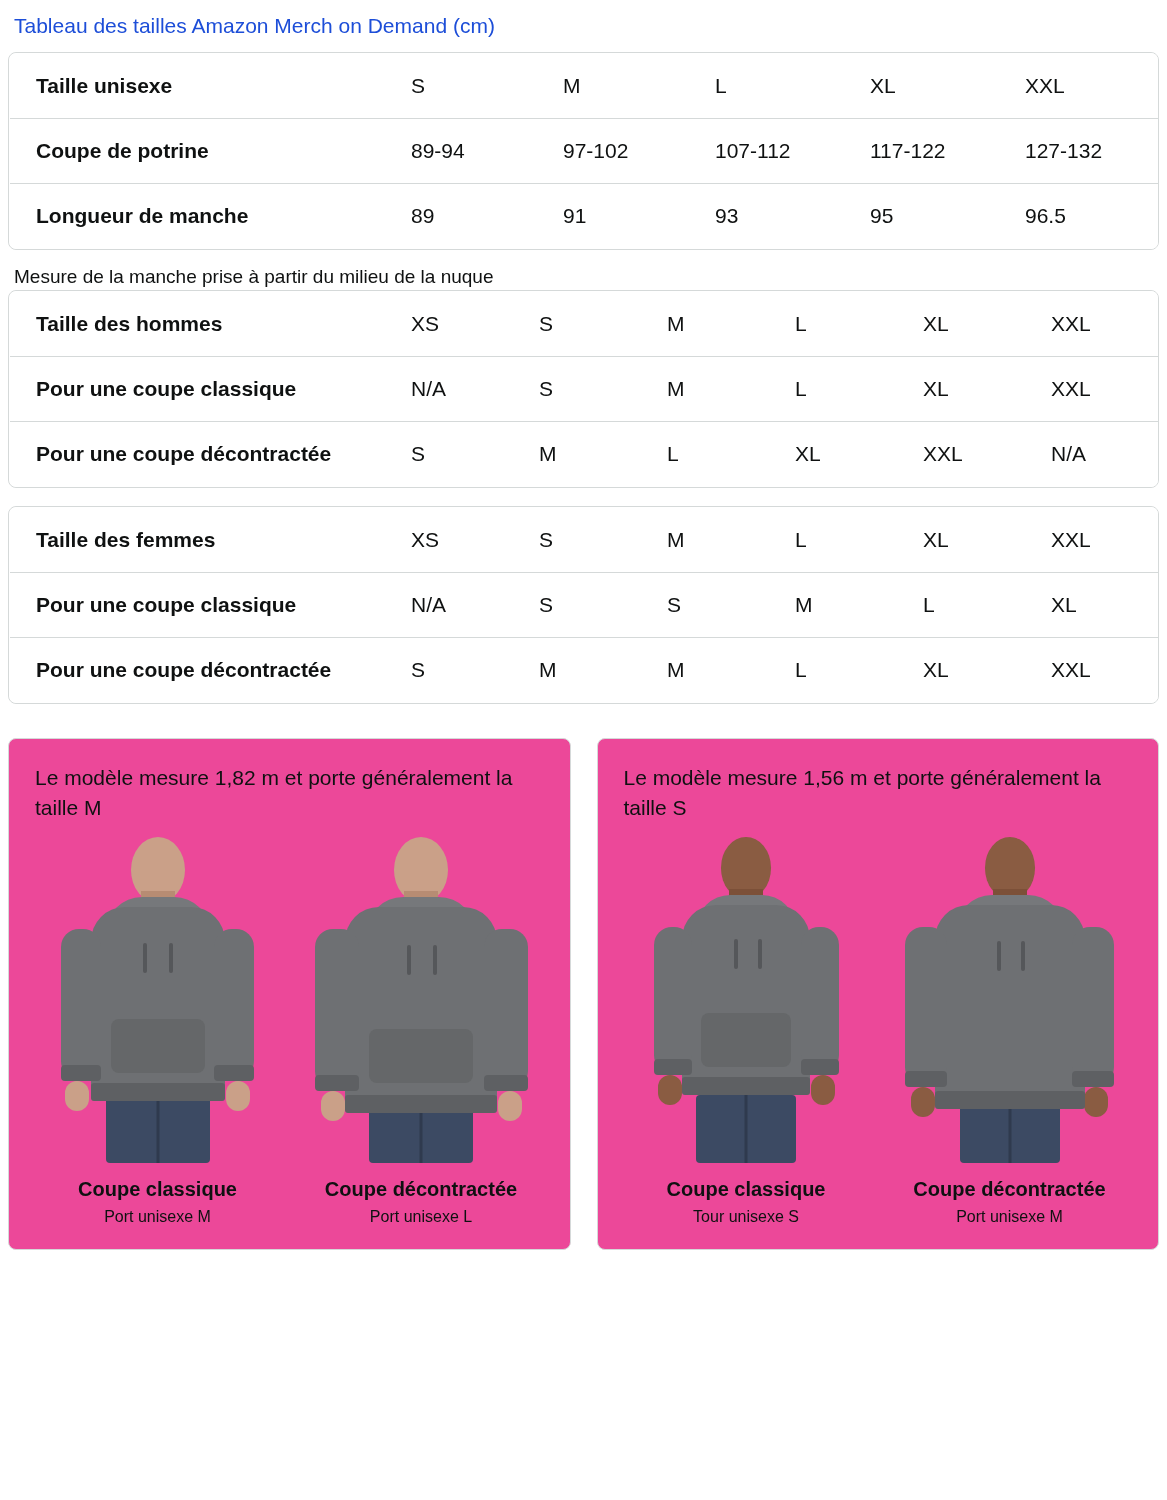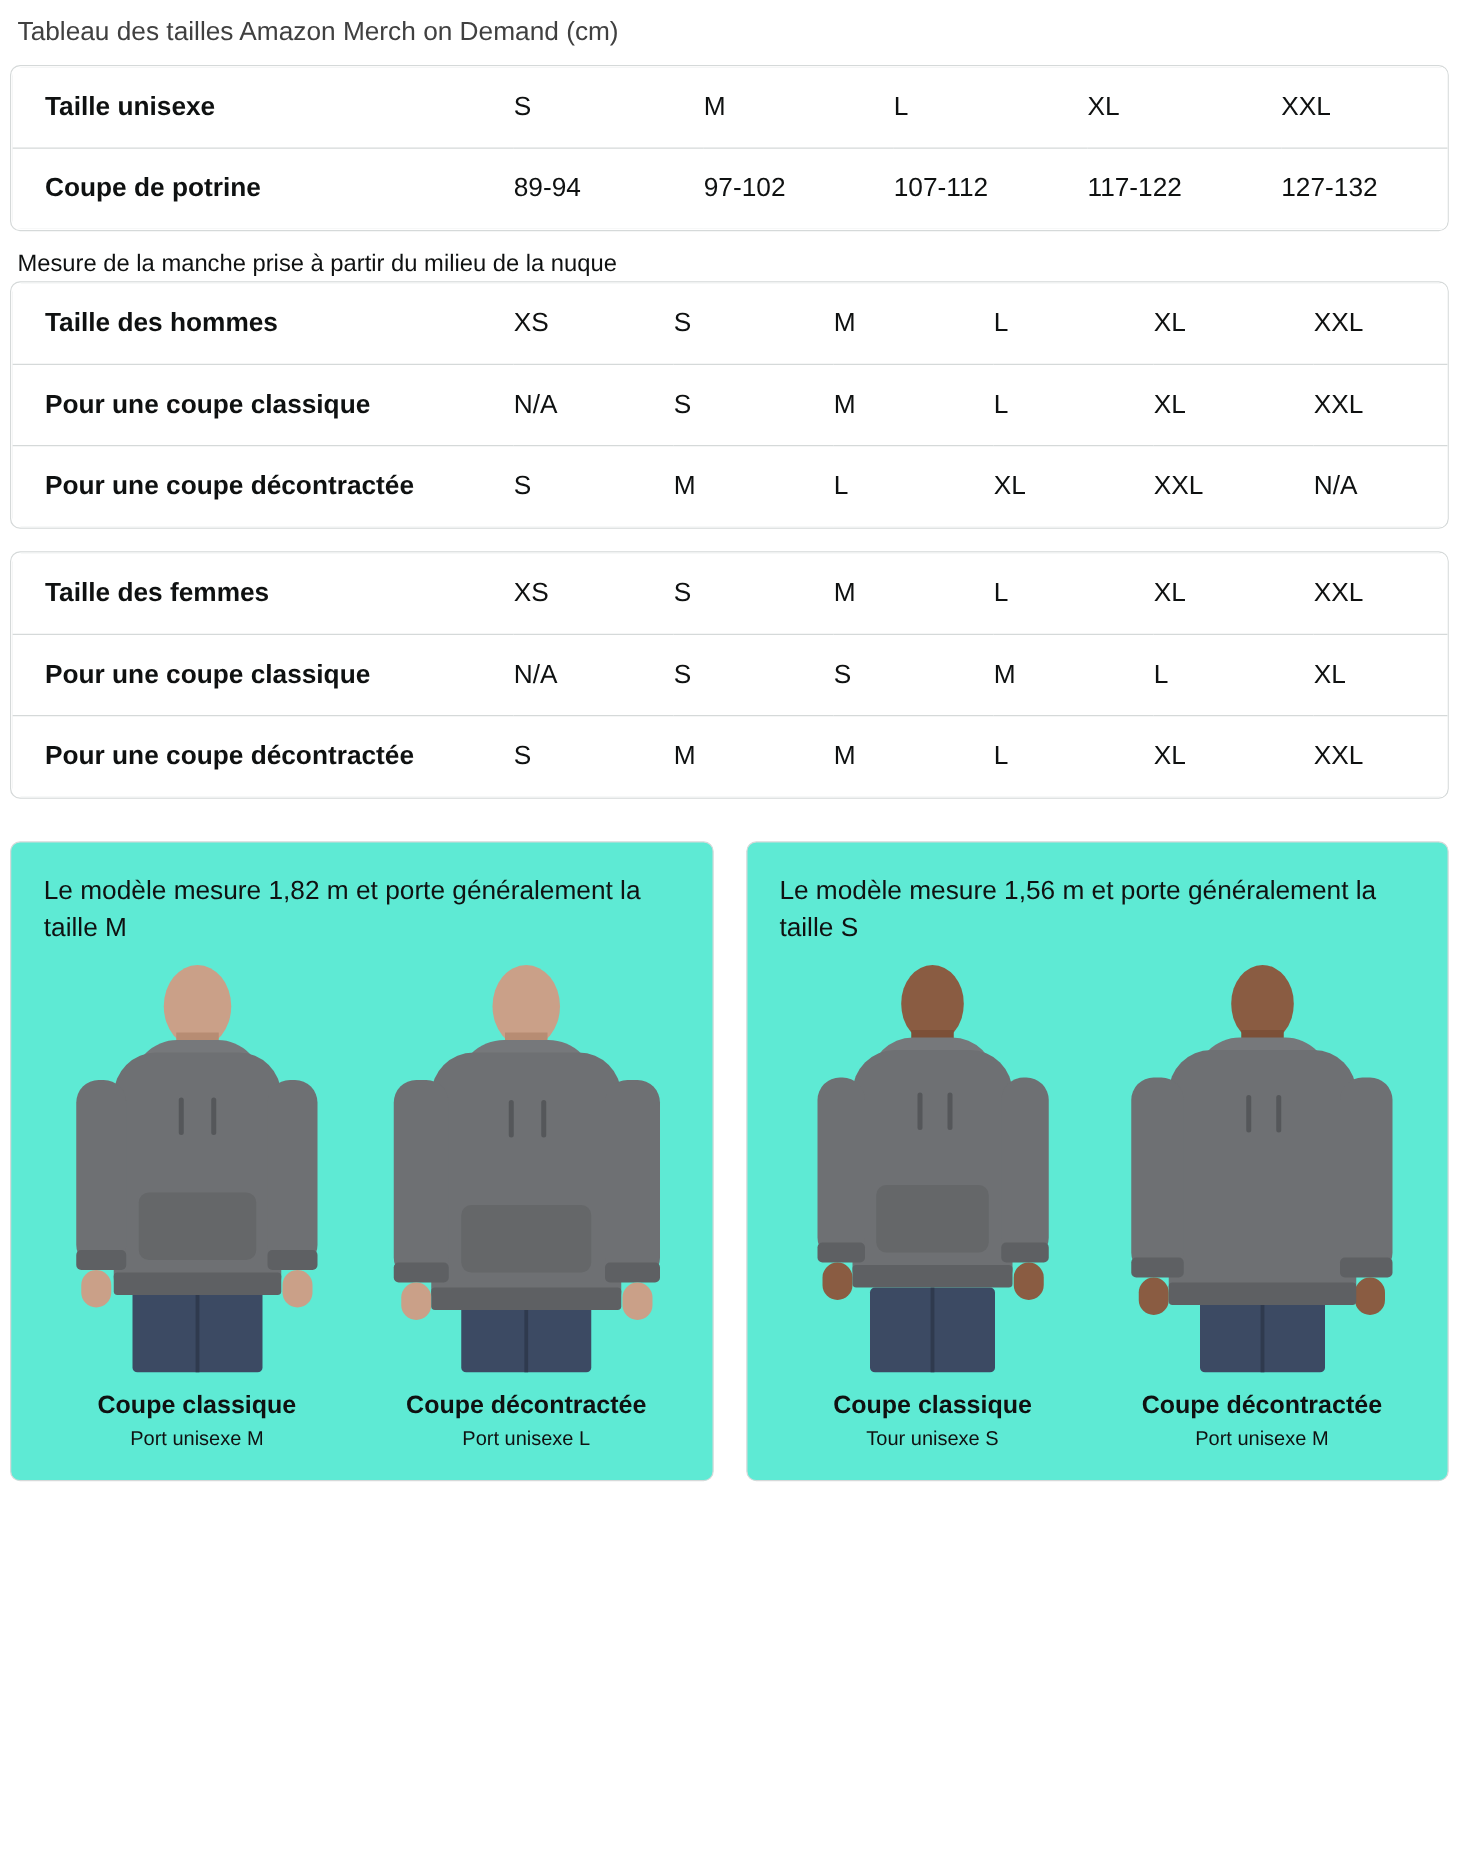--- a/index.html
+++ b/index.html
@@ -15,21 +15,21 @@
     -webkit-font-smoothing: antialiased;
   }
   .page {
     width: 1167px;
     box-sizing: border-box;
     padding: 6px 8px 10px 8px;
   }
   .caption {
     font-size: 21px;
     line-height: 28px;
-    color: #404040;
+    color: #1d4ed8;
     margin: 6px 0 12px 6px;
   }
   .note {
     font-size: 19px;
     line-height: 26px;
     color: #0f1111;
     margin: 14px 0 0 6px;
   }
   .section-title {
     font-size: 21px;
@@ -91,21 +91,21 @@
     display: flex;
     gap: 26px;
     margin-top: 34px;
   }
   .card {
     border: 1px solid #d5d9d9;
     border-radius: 8px;
     box-sizing: border-box;
     width: 563px;
     padding: 24px 26px 18px 26px;
-    background: #5eead4;
+    background: #ec4899;
   }
   .card-title {
     font-size: 21px;
     line-height: 30px;
     color: #0f1111;
     margin-bottom: 10px;
     min-height: 60px;
   }
   .figures {
     display: flex;
@@ -241,20 +241,28 @@
           <td class="val c4">XL</td>
           <td class="val c5">XXL</td>
         </tr>
         <tr>
           <td class="rowhead">Coupe de potrine</td>
           <td class="val c1">89-94</td>
           <td class="val c2">97-102</td>
           <td class="val c3">107-112</td>
           <td class="val c4">117-122</td>
           <td class="val c5">127-132</td>
+        </tr>
+        <tr>
+          <td class="rowhead">Longueur de manche</td>
+          <td class="val c1">89</td>
+          <td class="val c2">91</td>
+          <td class="val c3">93</td>
+          <td class="val c4">95</td>
+          <td class="val c5">96.5</td>
         </tr>
       </tbody>
     </table>
   </div>
 
   <div class="note">Mesure de la manche prise à partir du milieu de la nuque</div>
 
 
   <div class="table-wrap">
     <table class="size-table fit-table">

